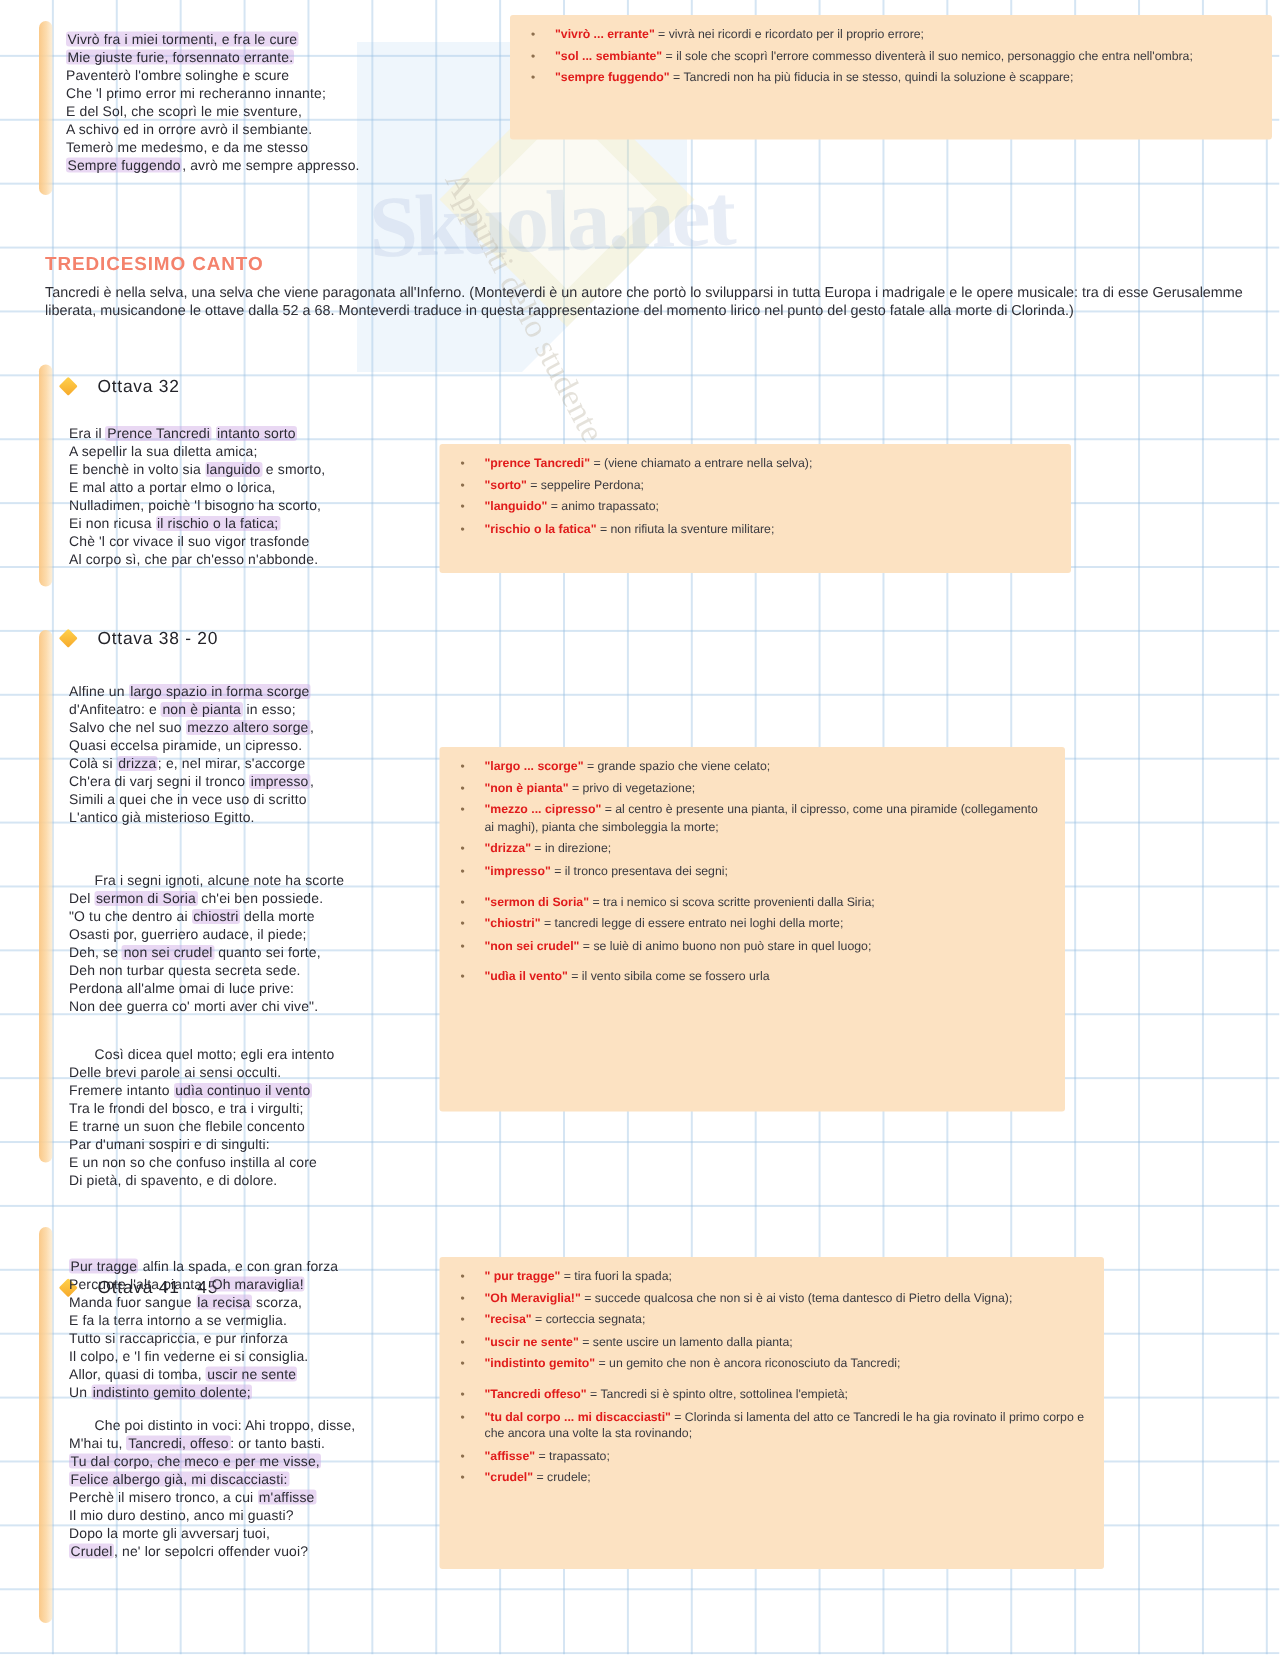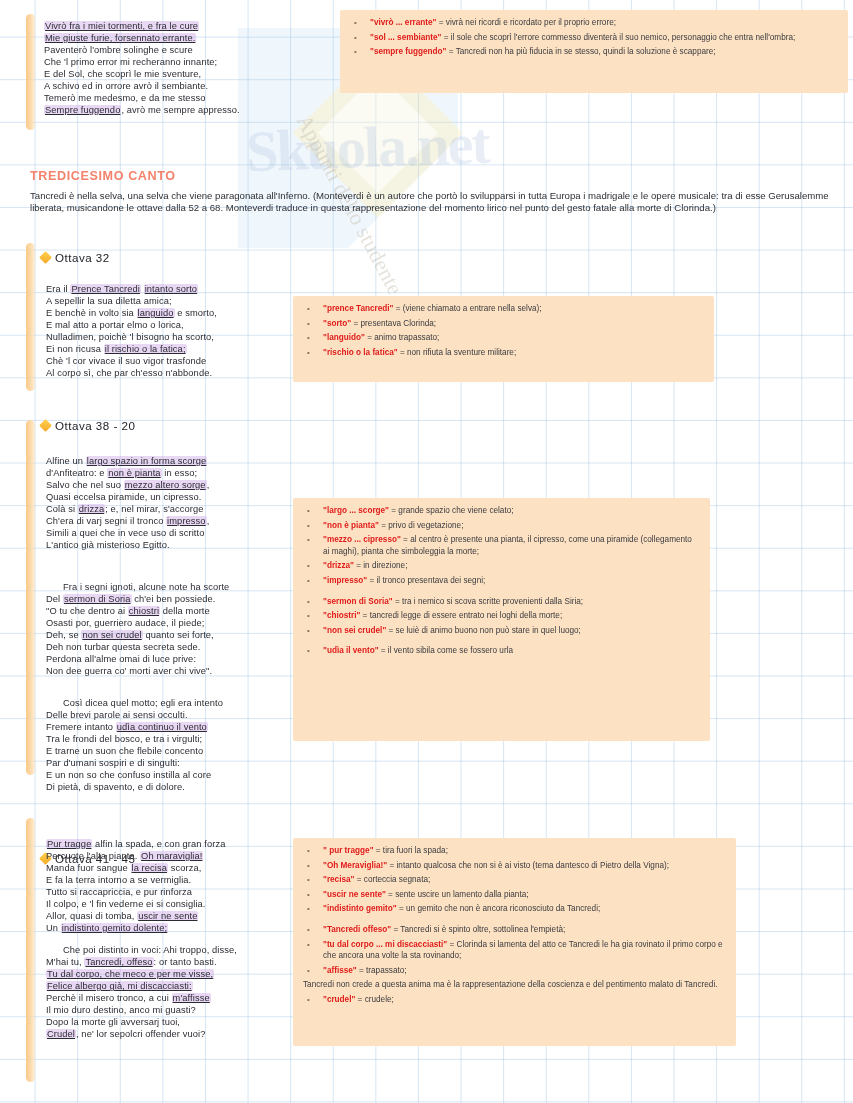--- a/index.html
+++ b/index.html
@@ -83,21 +83,20 @@
     white-space: pre-wrap;
     letter-spacing: 0.1px;
   }
 
   
   .hl {
     background: rgba(203,161,227,0.42);
     border-radius: 2px;
     padding: 0 1px;
     box-decoration-break: clone;
-    text-decoration: underline;
     -webkit-box-decoration-break: clone;
   }
 
   
   .canto-title {
     position: absolute;
     font-family: "Liberation Sans", sans-serif;
     font-size: 12.6px;
     letter-spacing: 0.6px;
     color: #f4826c;
@@ -109,21 +108,21 @@
     font-size: 9.6px;
     line-height: 12px;
     color: #2f2f36;
   }
 
   
   .ottava-head {
     position: absolute;
     display: flex;
     align-items: center;
-    gap: 5px;
+    gap: 15px;
     font-size: 11.6px;
     color: #232329;
     letter-spacing: 0.5px;
   }
   .diamond {
     width: 9px;
     height: 9px;
     background: linear-gradient(135deg, #ffd24d 0%, #f6a92b 100%);
     transform: rotate(45deg);
     border-radius: 1px;
@@ -210,21 +209,21 @@
     <span>Ottava 32</span>
   </div>
   <div class="verse" style="left:46px; top:283px; width:250px;" id="v-s0"><div>Era il <span class="hl">Prence Tancredi</span> <span class="hl">intanto sorto</span></div><div>A sepellir la sua diletta amica;</div><div>E benchè in volto sia <span class="hl">languido</span> e smorto,</div><div>E mal atto a portar elmo o lorica,</div><div>Nulladimen, poichè 'l bisogno ha scorto,</div><div>Ei non ricusa <span class="hl">il rischio o la fatica;</span></div><div>Chè 'l cor vivace il suo vigor trasfonde</div><div>Al corpo sì, che par ch'esso n'abbonde.</div></div>
   <div class="note-box" style="left:293px; top:296px; width:421px; height:86px;" id="n-s0">
       <div class="note-line ">
         <span class="bullet">•</span>
         <span class="ntxt"><span class="term">"prence Tancredi"</span><span> = (viene chiamato a entrare nella selva);</span></span>
       </div>
       <div class="note-line ">
         <span class="bullet">•</span>
-        <span class="ntxt"><span class="term">"sorto"</span><span> = presentava Clorinda;</span></span>
+        <span class="ntxt"><span class="term">"sorto"</span><span> = seppelire Perdona;</span></span>
       </div>
       <div class="note-line ">
         <span class="bullet">•</span>
         <span class="ntxt"><span class="term">"languido"</span><span> = animo trapassato;</span></span>
       </div>
       <div class="note-line ">
         <span class="bullet">•</span>
         <span class="ntxt"><span class="term">"rischio o la fatica"</span><span> = non rifiuta la sventure militare;</span></span>
       </div>
     </div>
@@ -283,21 +282,21 @@
   <div class="verse" style="left:46px; top:838px; width:252px;" id="v-s2"><div><span class="hl">Pur tragge</span> alfin la spada, e con gran forza</div><div>Percuote l'alta pianta. <span class="hl">Oh maraviglia!</span></div><div>Manda fuor sangue <span class="hl">la recisa</span> scorza,</div><div>E fa la terra intorno a se vermiglia.</div><div>Tutto si raccapriccia, e pur rinforza</div><div>Il colpo, e 'l fin vederne ei si consiglia.</div><div>Allor, quasi di tomba, <span class="hl">uscir ne sente</span></div><div>Un <span class="hl">indistinto gemito dolente;</span></div></div>
   <div class="verse" style="left:46px; top:944px; width:252px;" id="v-s2b"><div style="padding-left:17px">Che poi distinto in voci: Ahi troppo, disse,</div><div>M'hai tu, <span class="hl">Tancredi, offeso</span>: or tanto basti.</div><div><span class="hl">Tu dal corpo, che meco e per me visse,</span></div><div><span class="hl">Felice albergo già, mi discacciasti:</span></div><div>Perchè il misero tronco, a cui <span class="hl">m'affisse</span></div><div>Il mio duro destino, anco mi guasti?</div><div>Dopo la morte gli avversarj tuoi,</div><div><span class="hl">Crudel</span>, ne' lor sepolcri offender vuoi?</div></div>
 
   <div class="note-box" style="left:293px; top:838px; width:443px; height:208px;" id="n-s2">
       <div class="note-line ">
         <span class="bullet">•</span>
         <span class="ntxt"><span class="term">" pur tragge"</span><span> = tira fuori la spada;</span></span>
       </div>
       <div class="note-line ">
         <span class="bullet">•</span>
-        <span class="ntxt"><span class="term">"Oh Meraviglia!"</span><span> = intanto qualcosa che non si è ai visto (tema dantesco di Pietro della Vigna);</span></span>
+        <span class="ntxt"><span class="term">"Oh Meraviglia!"</span><span> = succede qualcosa che non si è ai visto (tema dantesco di Pietro della Vigna);</span></span>
       </div>
       <div class="note-line ">
         <span class="bullet">•</span>
         <span class="ntxt"><span class="term">"recisa"</span><span> = corteccia segnata;</span></span>
       </div>
       <div class="note-line ">
         <span class="bullet">•</span>
         <span class="ntxt"><span class="term">"uscir ne sente"</span><span> = sente uscire un lamento dalla pianta;</span></span>
       </div>
       <div class="note-line ">
@@ -309,22 +308,19 @@
         <span class="ntxt"><span class="term">"Tancredi offeso"</span><span> = Tancredi si è spinto oltre, sottolinea l'empietà;</span></span>
       </div>
       <div class="note-line ">
         <span class="bullet">•</span>
         <span class="ntxt"><span class="term">"tu dal corpo ... mi discacciasti"</span><span> = Clorinda si lamenta del atto ce Tancredi le ha gia rovinato il primo corpo e che ancora una volte la sta rovinando;</span></span>
       </div>
       <div class="note-line ">
         <span class="bullet">•</span>
         <span class="ntxt"><span class="term">"affisse"</span><span> = trapassato;</span></span>
       </div>
-      <div class="note-line plain">
-        <span class="ntxt">Tancredi non crede a questa anima ma è la rappresentazione della coscienza e del pentimento malato di Tancredi.</span>
-      </div>
       <div class="note-line ">
         <span class="bullet">•</span>
         <span class="ntxt"><span class="term">"crudel"</span><span> = crudele;</span></span>
       </div>
     </div>
 
 </div>
 
 </body></html>

